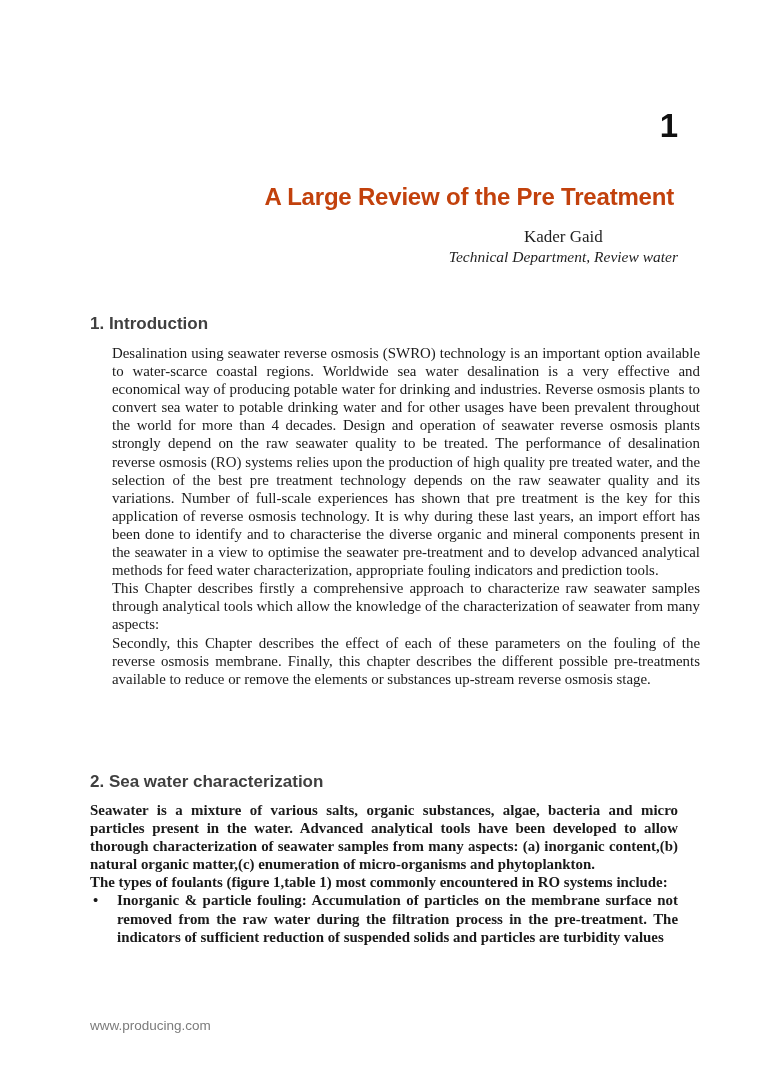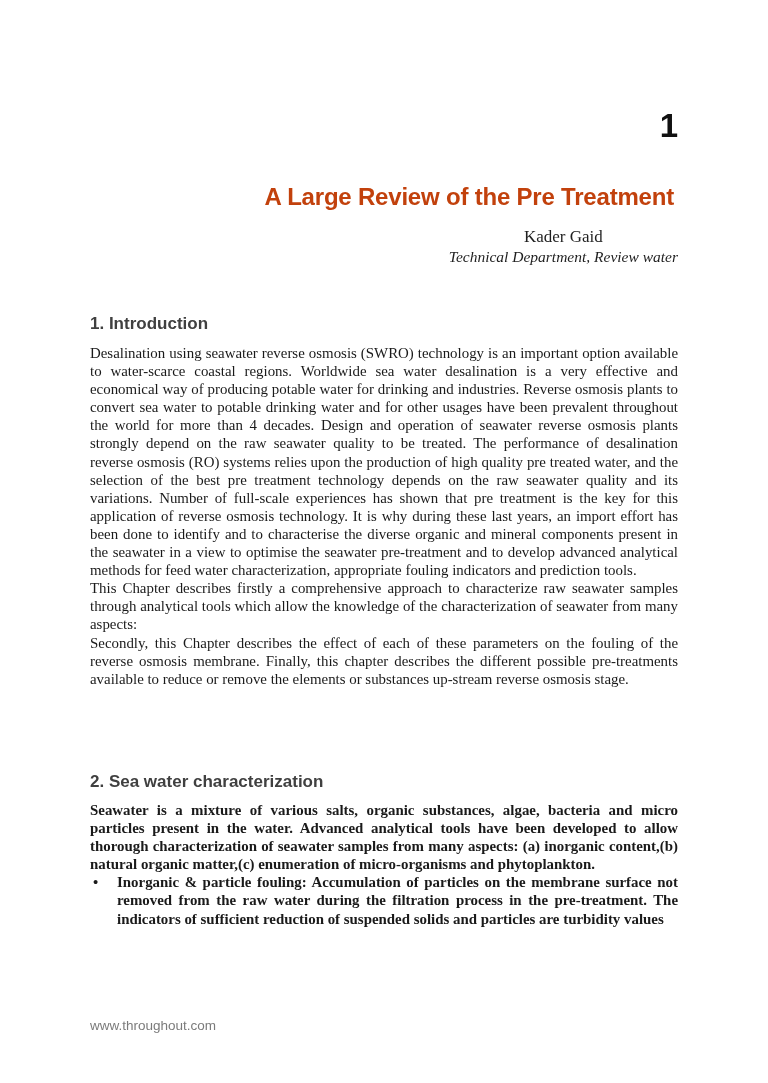--- a/index.html
+++ b/index.html
@@ -47,21 +47,21 @@
   #sec1-heading { top: 314px; }
   #sec2-heading { top: 772px; }
   .body-block {
     position: absolute;
     left: 90px;
     width: 588px;
     font: 400 14.9px/18.1px "Liberation Serif", serif;
     text-align: justify;
     color: #1a1a1a;
   }
-  #sec1-body { top: 344px; }
+  #sec1-body { top: 344px; margin-left: 22px; }
   #sec2-body { top: 801px; font-weight: bold; }
   .body-block p { margin: 0; }
   .bullet-row { display: flex; }
   .bullet-marker {
     flex: 0 0 27px;
     width: 27px;
     box-sizing: border-box;
     padding-left: 3px;
   }
   .bullet-text { flex: 1 1 auto; text-align: justify; }
@@ -92,21 +92,22 @@
   <div class="body-block" id="sec1-body">
     <p>Desalination using seawater reverse osmosis (SWRO) technology is an important option available to water-scarce coastal regions. Worldwide sea water desalination is a very effective and economical way of producing potable water for drinking and industries. Reverse osmosis plants to convert sea water to potable drinking water and for other usages have been prevalent throughout the world for more than 4 decades. Design and operation of seawater reverse osmosis plants strongly depend on the raw seawater quality to be treated. The performance of desalination reverse osmosis (RO) systems relies upon the production of high quality pre treated water, and the selection of the best pre treatment technology depends on the raw seawater quality and its variations. Number of full-scale experiences has shown that pre treatment is the key for this application of reverse osmosis technology. It is why during these last years, an import effort has been done to identify and to characterise the diverse organic and mineral components present in the seawater in a view to optimise the seawater pre-treatment and to develop advanced analytical methods for feed water characterization, appropriate fouling indicators and prediction tools.</p>
     <p>This Chapter describes firstly a comprehensive approach to characterize raw seawater samples through analytical tools which allow the knowledge of the characterization of seawater from many aspects:</p>
     <p>Secondly, this Chapter describes the effect of each of these parameters on the fouling of the reverse osmosis membrane. Finally, this chapter describes the different possible pre-treatments available to reduce or remove the elements or substances up-stream reverse osmosis stage.</p>
   </div>
 
   <h2 class="section-heading" id="sec2-heading">2. Sea water characterization</h2>
 
   <div class="body-block" id="sec2-body">
     <p>Seawater is a mixture of various salts, organic substances, algae, bacteria and micro particles present in the water. Advanced analytical tools have been developed to allow thorough characterization of seawater samples from many aspects: (a) inorganic content,(b) natural organic matter,(c) enumeration of micro-organisms and phytoplankton.</p>
+    <p>The types of foulants (figure 1,table 1) most commonly encountered in RO systems include:</p>
     <div class="bullet-row">
       <span class="bullet-marker">•</span>
       <span class="bullet-text">Inorganic &amp; particle fouling: Accumulation of particles on the membrane surface not removed from the raw water during the filtration process in the pre-treatment. The indicators of sufficient reduction of suspended solids and particles are turbidity values</span>
     </div>
   </div>
 
-  <div class="page-footer">www.throughout.com</div>
+  <div class="page-footer">www.producing.com</div>
 
 </div>
 
 </body></html>

